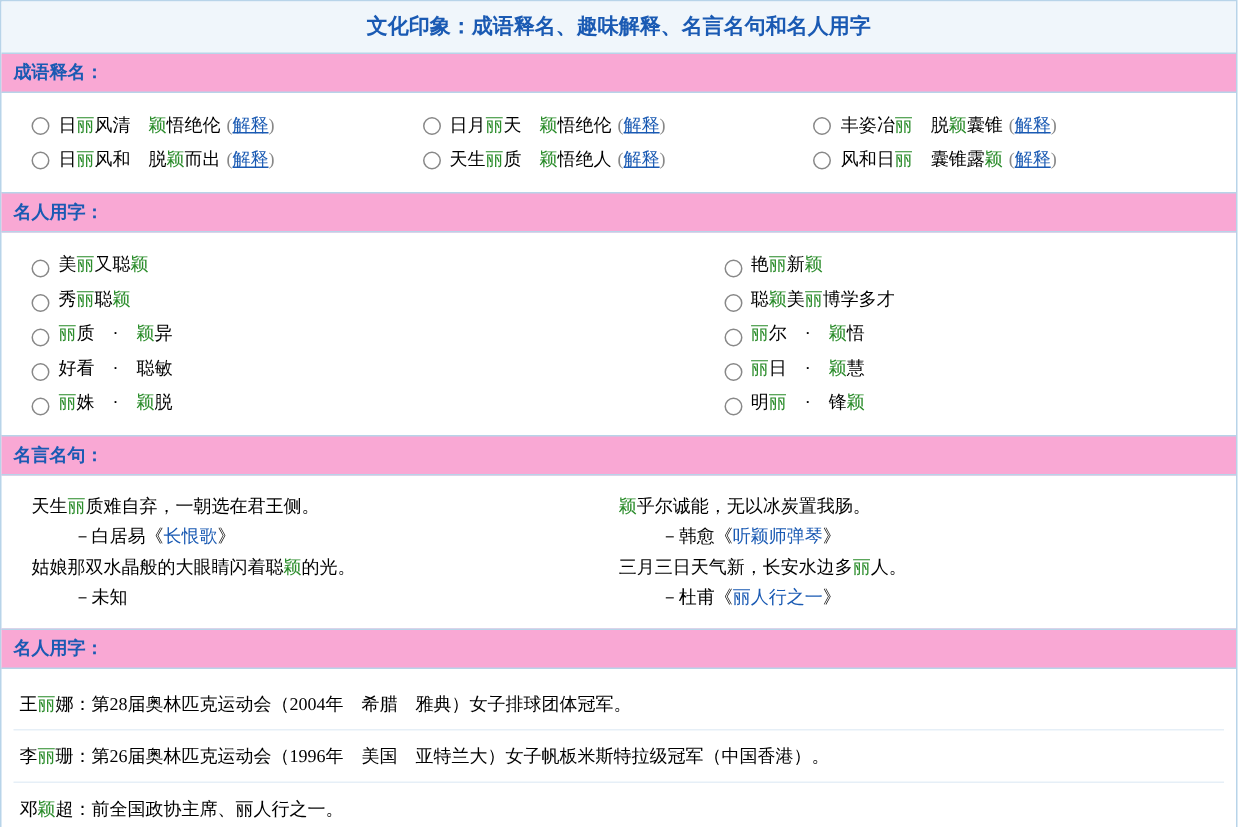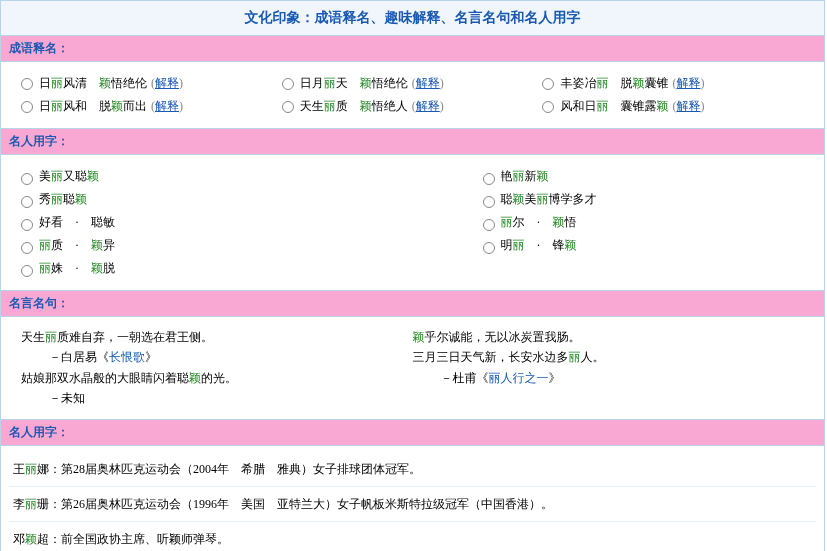--- a/index.html
+++ b/index.html
@@ -142,68 +142,73 @@
           <div class="fun-row">
             <span class="radio"></span>
             <span>美<span class="hl">丽</span>又聪<span class="hl">颖</span></span>
           </div>
           <div class="fun-row">
             <span class="radio"></span>
             <span>秀<span class="hl">丽</span>聪<span class="hl">颖</span></span>
           </div>
           <div class="fun-row">
             <span class="radio"></span>
+            <span><span class="hl">丽</span>质　·　<span class="hl">颖</span>异</span>
+          </div>
+          <div class="fun-row">
+            <span class="radio"></span>
             <span>好看　·　聪敏</span>
           </div>
           <div class="fun-row">
             <span class="radio"></span>
-            <span><span class="hl">丽</span>质　·　<span class="hl">颖</span>异</span>
-          </div>
-          <div class="fun-row">
-            <span class="radio"></span>
             <span><span class="hl">丽</span>姝　·　<span class="hl">颖</span>脱</span>
           </div>
         </div>
       <div class="fun-col right" id="fun-right">
           <div class="fun-row">
             <span class="radio"></span>
             <span>艳<span class="hl">丽</span>新<span class="hl">颖</span></span>
           </div>
           <div class="fun-row">
             <span class="radio"></span>
             <span>聪<span class="hl">颖</span>美<span class="hl">丽</span>博学多才</span>
           </div>
           <div class="fun-row">
             <span class="radio"></span>
             <span><span class="hl">丽</span>尔　·　<span class="hl">颖</span>悟</span>
+          </div>
+          <div class="fun-row">
+            <span class="radio"></span>
+            <span><span class="hl">丽</span>日　·　<span class="hl">颖</span>慧</span>
           </div>
           <div class="fun-row">
             <span class="radio"></span>
             <span>明<span class="hl">丽</span>　·　锋<span class="hl">颖</span></span>
           </div>
         </div>
     </div>
   </div>
 
   <div class="section-header">名言名句：</div>
   <div class="section-body">
     <div class="quote-grid">
       <div class="quote-col" id="quote-left">
           <div class="quote-line">天生<span class="hl">丽</span>质难自弃，一朝选在君王侧。</div>
           <div class="quote-src">－白居易《<a>长恨歌</a>》</div>
           <div class="quote-line">姑娘那双水晶般的大眼睛闪着聪<span class="hl">颖</span>的光。</div>
           <div class="quote-src">－未知</div>
         </div>
       <div class="quote-col" id="quote-right">
           <div class="quote-line"><span class="hl">颖</span>乎尔诚能，无以冰炭置我肠。</div>
+          <div class="quote-src">－韩愈《<a>听颖师弹琴</a>》</div>
           <div class="quote-line">三月三日天气新，长安水边多<span class="hl">丽</span>人。</div>
           <div class="quote-src">－杜甫《<a>丽人行之一</a>》</div>
         </div>
     </div>
   </div>
 
   <div class="section-header">名人用字：</div>
   <div class="people-body rel" id="people-body">
     <div class="person-row"><span>王<span class="hl">丽</span>娜</span><span>：第28届奥林匹克运动会（2004年　希腊　雅典）女子排球团体冠军。</span></div>
       <div class="person-row"><span>李<span class="hl">丽</span>珊</span><span>：第26届奥林匹克运动会（1996年　美国　亚特兰大）女子帆板米斯特拉级冠军（中国香港）。</span></div>
-      <div class="person-row"><span>邓<span class="hl">颖</span>超</span><span>：前全国政协主席、听颖师弹琴。</span></div>
+      <div class="person-row"><span>邓<span class="hl">颖</span>超</span><span>：前全国政协主席、丽人行之一。</span></div>
   </div>
 </div>
 
 </body></html>

